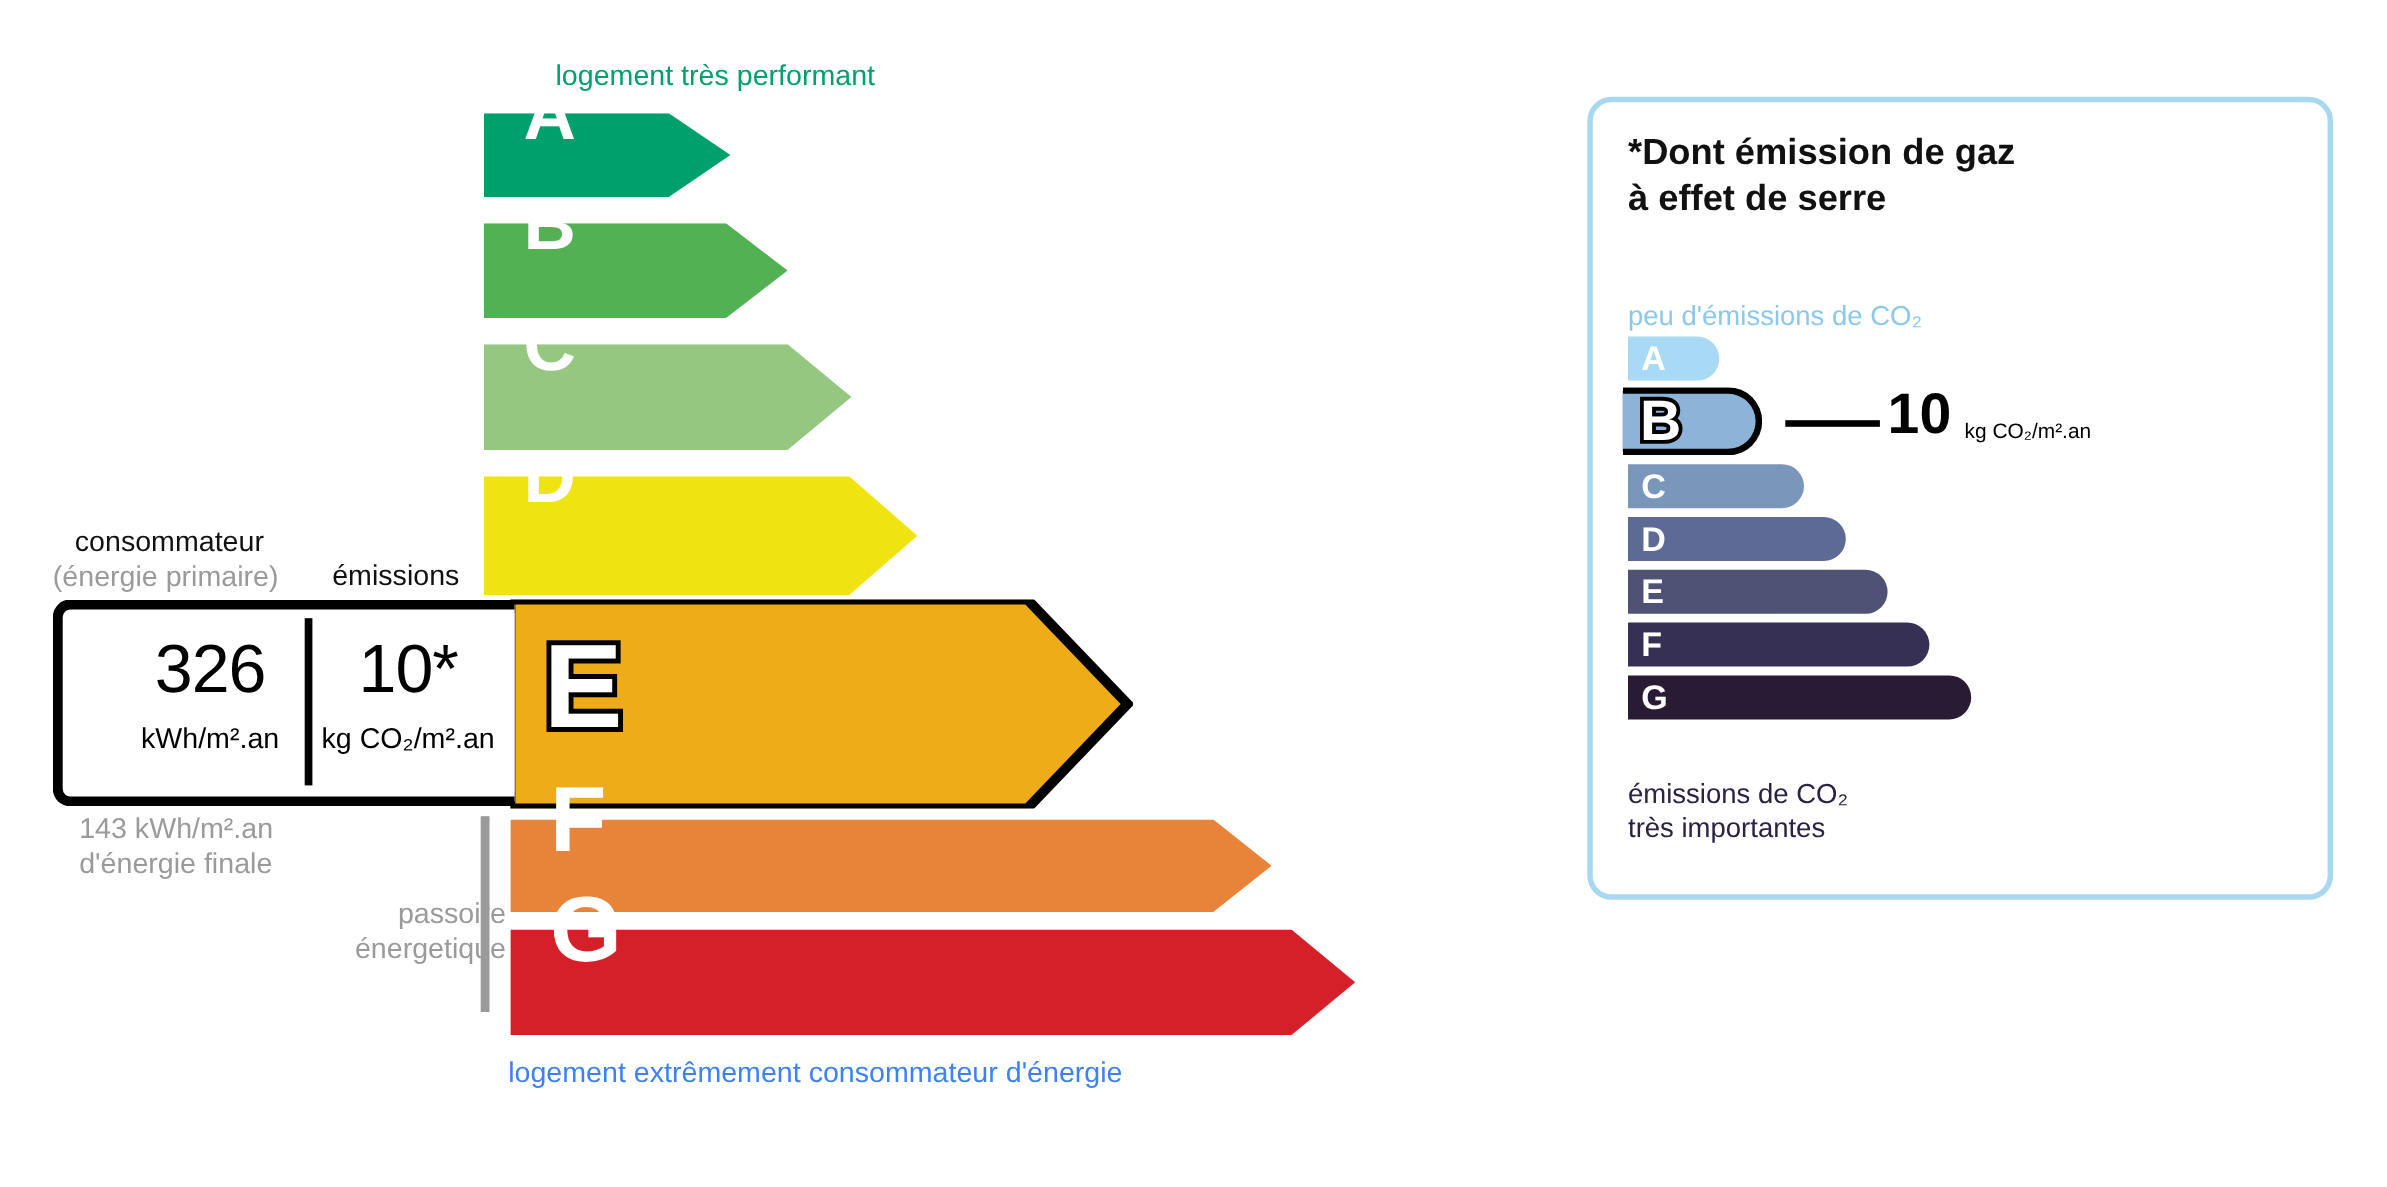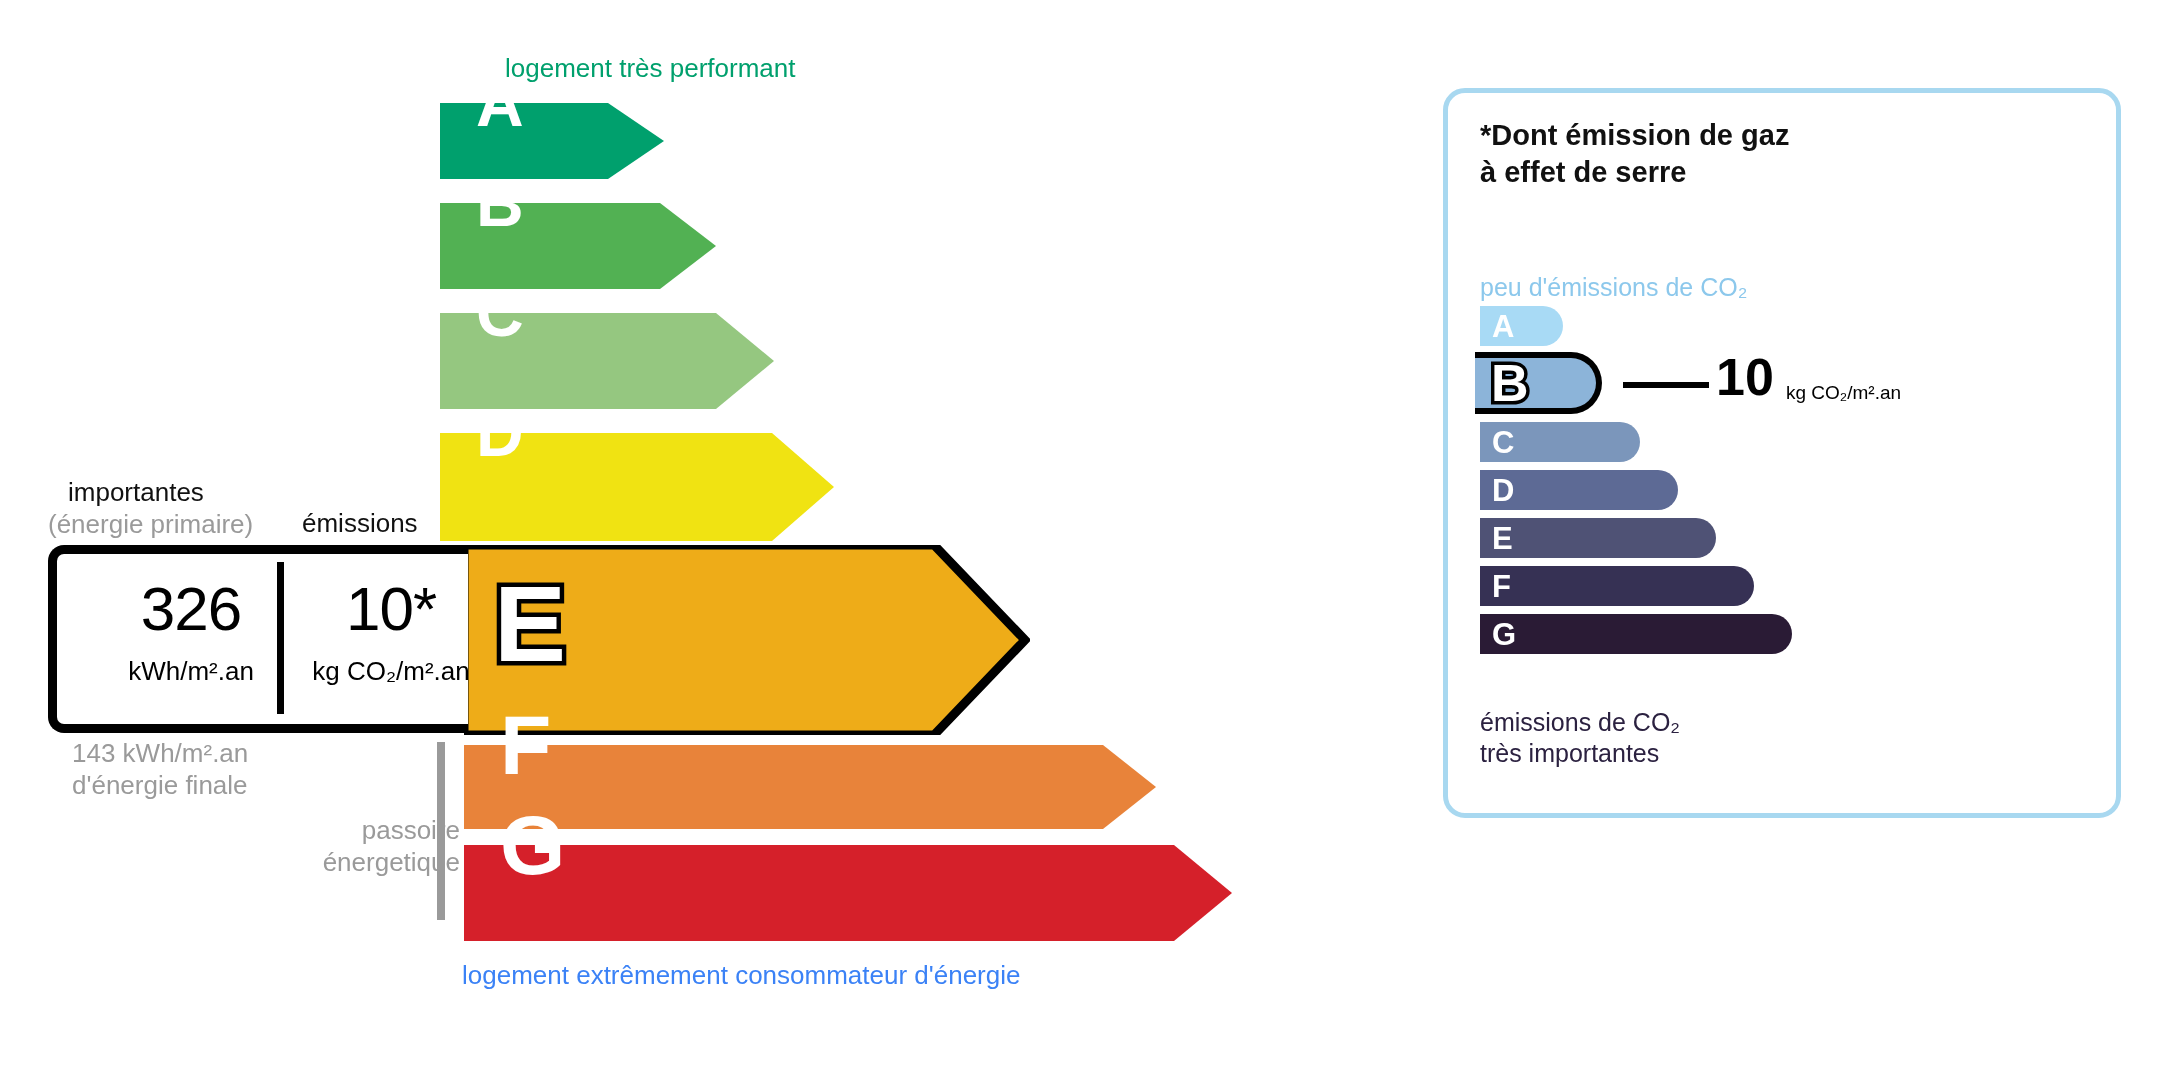--- a/index.html
+++ b/index.html
@@ -179,21 +179,21 @@
     height: 730px;
     border: 5px solid #A8D8F0;
     border-radius: 22px;
     background: #ffffff;
     box-sizing: border-box;
   }
   #co2-title {
     position: absolute;
     left: 32px;
     top: 24px;
-    font-size: 29px;
+    font-size: 33px;
     font-weight: 700;
     color: #111;
     line-height: 1.28;
     white-space: pre-line;
   }
   #co2-top-caption {
     position: absolute;
     left: 32px;
     top: 180px;
     font-size: 25px;
@@ -326,30 +326,30 @@
       <span class="band-letter big">F</span>
     </div>
 
     <div class="band" style="left:464px; top:845px;">
       <svg width="768" height="96" viewBox="0 0 768 96">
         <polygon points="0,0 710,0 768,48 710,96 0,96" fill="#D5202A"></polygon>
       </svg>
       <span class="band-letter big">G</span>
     </div>
 
-    <div class="head-label" style="left:68px; top:477px;">importantes</div>
+    <div class="head-label" style="left:68px; top:477px;">consommateur</div>
     <div class="head-sub" style="left:48px; top:509px;">(énergie primaire)</div>
     <div class="head-label" style="left:302px; top:508px;">émissions</div>
 
     <div id="value-box">
       <div class="value-cell" style="left:0; width:268px;">
         <div class="value-num">326</div>
         <div class="value-unit">kWh/m².an</div>
       </div>
-      <div class="value-cell" style="left:244px; width:180px;">
+      <div class="value-cell" style="left:224px; width:180px;">
         <div class="value-num">10*</div>
         <div class="value-unit">kg CO₂/m².an</div>
       </div>
     </div>
     <div id="value-divider"></div>
 
     <div class="foot-note">143 kWh/m².an
 d'énergie finale</div>
 
     <div class="passoire">passoire

